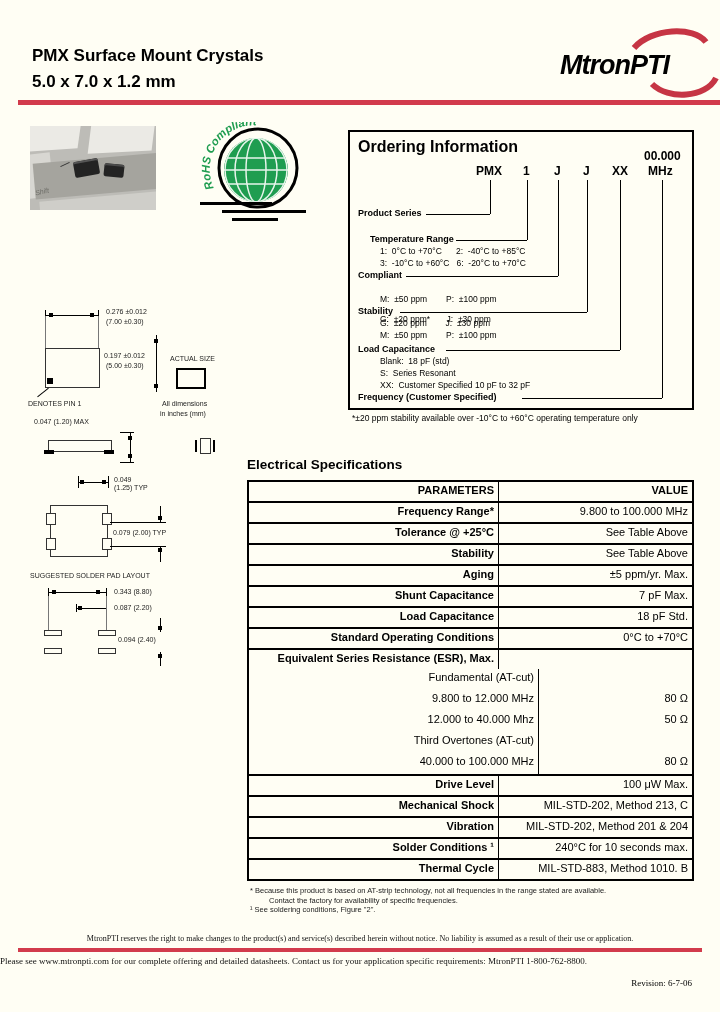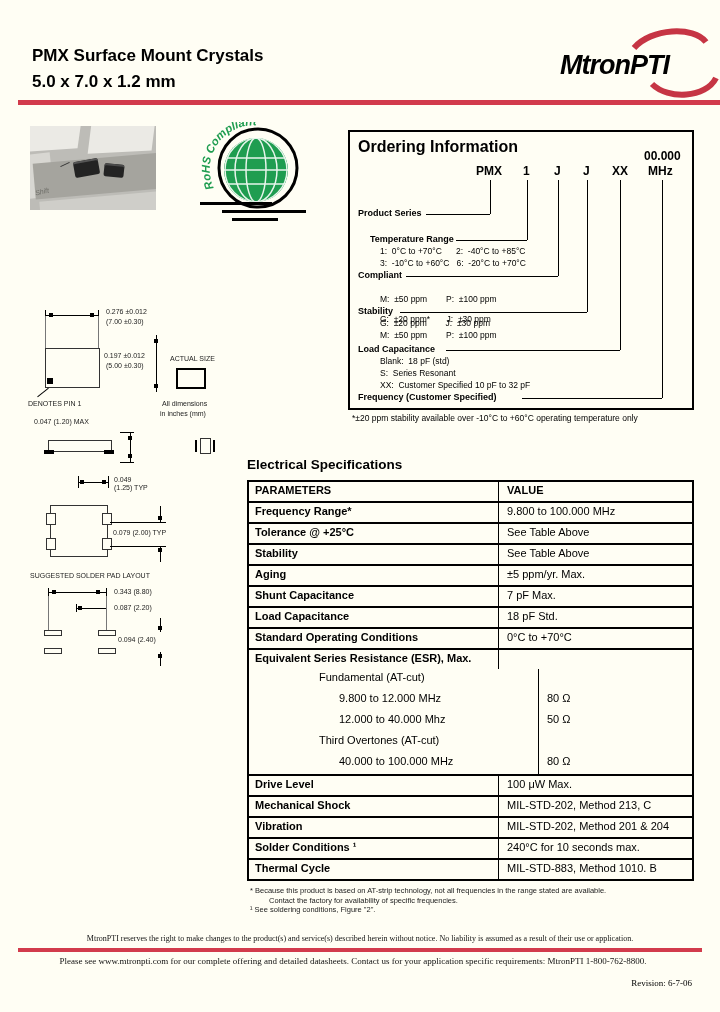--- a/index.html
+++ b/index.html
@@ -30,35 +30,35 @@
   .obox{position:absolute;left:348px;top:130px;width:342px;height:276px;border:2px solid #000;}
   .obox .otitle{position:absolute;left:8px;top:6px;font-size:16px;font-weight:bold;}
   .code{position:absolute;top:32px;font-size:12px;font-weight:bold;}
   .freqv{position:absolute;top:17px;font-size:12px;font-weight:bold;}
   .olabel{position:absolute;left:8px;font-size:9px;font-weight:bold;white-space:nowrap;background:var(--page_bg,#fffef4);padding-right:2px;}
   .opt{position:absolute;left:30px;font-size:8.5px;white-space:pre;}
   .ofoot{position:absolute;left:352px;top:413px;font-size:8.5px;}
   
   .specs-title{position:absolute;left:247px;top:457px;font-size:13.5px;font-weight:bold;}
   .stable{position:absolute;left:247px;top:480px;width:443px;border:2px solid #000;}
-  .srow,.ssub{display:flex;height:19px;}
+  .srow,.ssub{display:flex;height:19px;text-align:right;}
   .srow{border-top:2px solid #000;}
   .srow.first{border-top:none;}
   .ssub{height:21px;padding-left:40px;}
   .c1{width:250px;border-right:1px solid #000;padding:2px 4px 0 6px;font-size:11px;font-weight:bold;box-sizing:border-box;white-space:nowrap;}
   .c2{flex:1;padding:2px 4px 0 8px;font-size:11px;box-sizing:border-box;white-space:nowrap;}
   .ssub .c1{font-weight:normal;}
   .ind1{padding-left:30px;}
   .ind2{padding-left:50px;}
   .sfoot{position:absolute;left:250px;top:886px;font-size:7.5px;line-height:9.5px;color:#222;}
   .sfoot .l2{padding-left:7px;margin-left:12px;}
   
   .disclaimer{position:absolute;left:0;top:934px;width:720px;text-align:center;font-size:8px;font-family:"Liberation Serif",serif;color:#111;}
   .rule-red2{position:absolute;left:18px;top:948px;width:684px;height:4px;background:var(--accent_red,#d23b4c);}
-  .contact{position:absolute;left:0;top:956px;width:648px;text-align:center;font-size:9px;font-family:"Liberation Serif",serif;color:#111;padding-left:29px;}
+  .contact{position:absolute;left:0;top:956px;width:648px;text-align:left;font-size:9px;font-family:"Liberation Serif",serif;color:#111;}
   .revision{position:absolute;right:28px;top:978px;font-size:9px;font-family:"Liberation Serif",serif;}
   .b{font-weight:bold;}
 </style>
 </head>
 <body>
 
 <div class="page">
 
   <div class="title">PMX Surface Mount Crystals</div>
   <div class="subtitle">5.0 x 7.0 x 1.2 mm</div>

